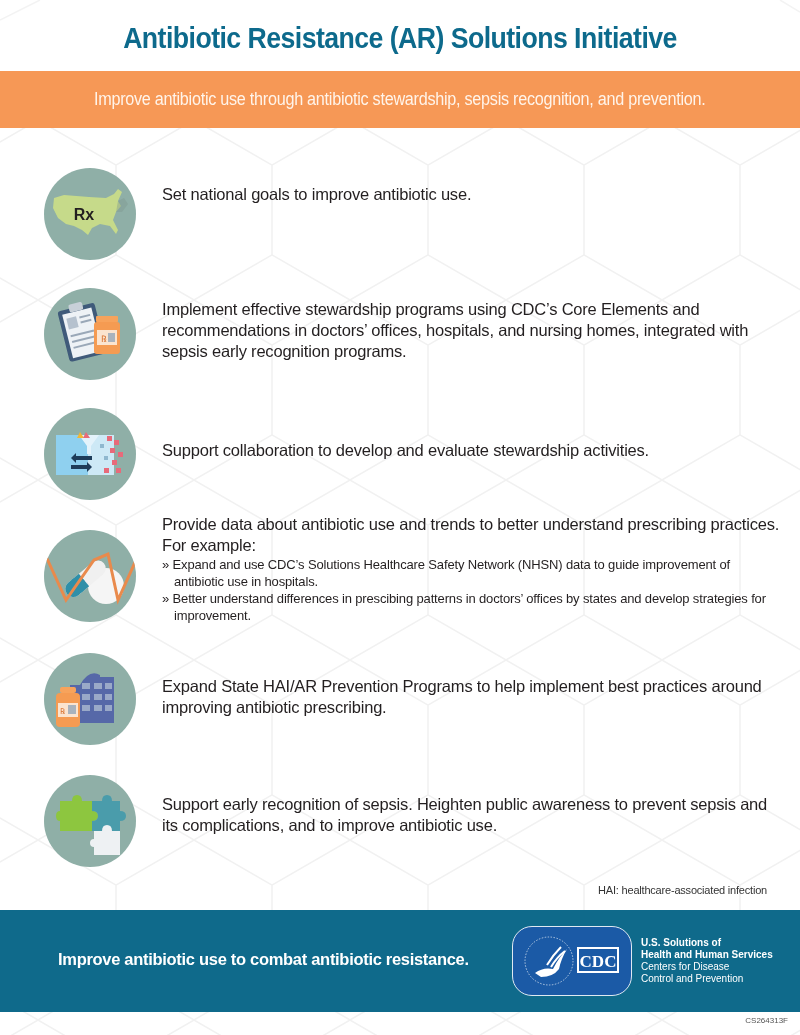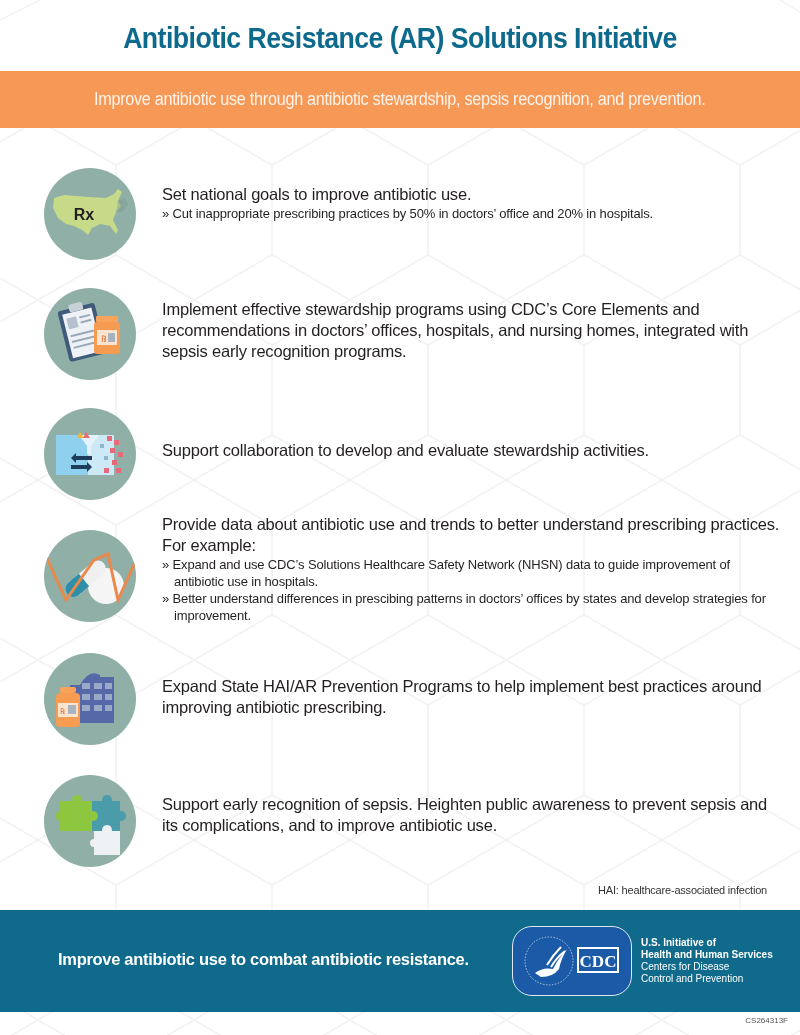--- a/index.html
+++ b/index.html
@@ -76,21 +76,20 @@
 <div class="item" style="top:168px;">
   <div class="icon-circle" style="top:0;">
     <svg viewBox="0 0 92 92">
       <path d="M10 30 L20 27 L45 29 L62 30 L70 26 L74 21 L78 24 L74 33 L77 38 L72 44 L69 52 L74 62 L72 66 L66 58 L56 56 L48 60 L44 67 L38 62 L30 58 L22 56 L14 50 L9 40 Z" fill="#c6da8a"></path>
       <path d="M74 33 L80 30 L84 36 L78 44 L72 44 Z" fill="#7d978f" opacity="0.4"></path>
       <text x="40" y="52" font-family="Liberation Sans, sans-serif" font-weight="bold" font-size="16" fill="#231f20" text-anchor="middle">Rx</text>
     </svg>
   </div>
   <div class="text" style="top:16px;">
     <div class="main-text">Set national goals to improve antibiotic use.</div>
-    <div class="sub">» Cut inappropriate prescribing practices by 50% in doctors’ office and 20% in hospitals.</div>
   </div>
 </div>
 
 <div class="item" style="top:288px;">
   <div class="icon-circle" style="top:0;">
     <svg viewBox="0 0 92 92">
       <g transform="rotate(-14 40 48)">
         <rect x="20" y="18" width="38" height="52" rx="3" fill="#3f5a7a"></rect>
         <rect x="24" y="22" width="30" height="45" fill="#eef2f6"></rect>
         <rect x="32" y="14" width="14" height="8" rx="2" fill="#c8d0d8"></rect>
@@ -209,20 +208,20 @@
       <circle cx="36" cy="34" r="24" fill="none" stroke="#ffffff" stroke-width="0.8" stroke-dasharray="1.5 1.5" opacity="0.8"></circle>
       <path d="M22 46 Q30 40 40 42 Q46 30 54 22 Q48 32 46 42 Q40 50 28 50 Z" fill="#ffffff"></path>
       <path d="M34 38 Q40 28 48 20" stroke="#ffffff" stroke-width="2" fill="none"></path>
       <path d="M38 40 Q44 30 52 24" stroke="#ffffff" stroke-width="2" fill="none"></path>
       <rect x="64" y="20" width="42" height="26" fill="#ffffff"></rect>
       <rect x="66" y="22" width="38" height="22" fill="#1b5aa6"></rect>
       <text x="85" y="40" font-family="Liberation Serif, serif" font-weight="bold" font-size="17" fill="#ffffff" text-anchor="middle">CDC</text>
     </svg>
   </div>
   <div class="hhs-text">
-    <div class="b">U.S. Initiative of</div>
+    <div class="b">U.S. Solutions of</div>
     <div class="b">Health and Human Services</div>
     <div>Centers for Disease</div>
     <div>Control and Prevention</div>
   </div>
 </div>
 
 <div class="code">CS264313F</div>
 
 </body></html>

